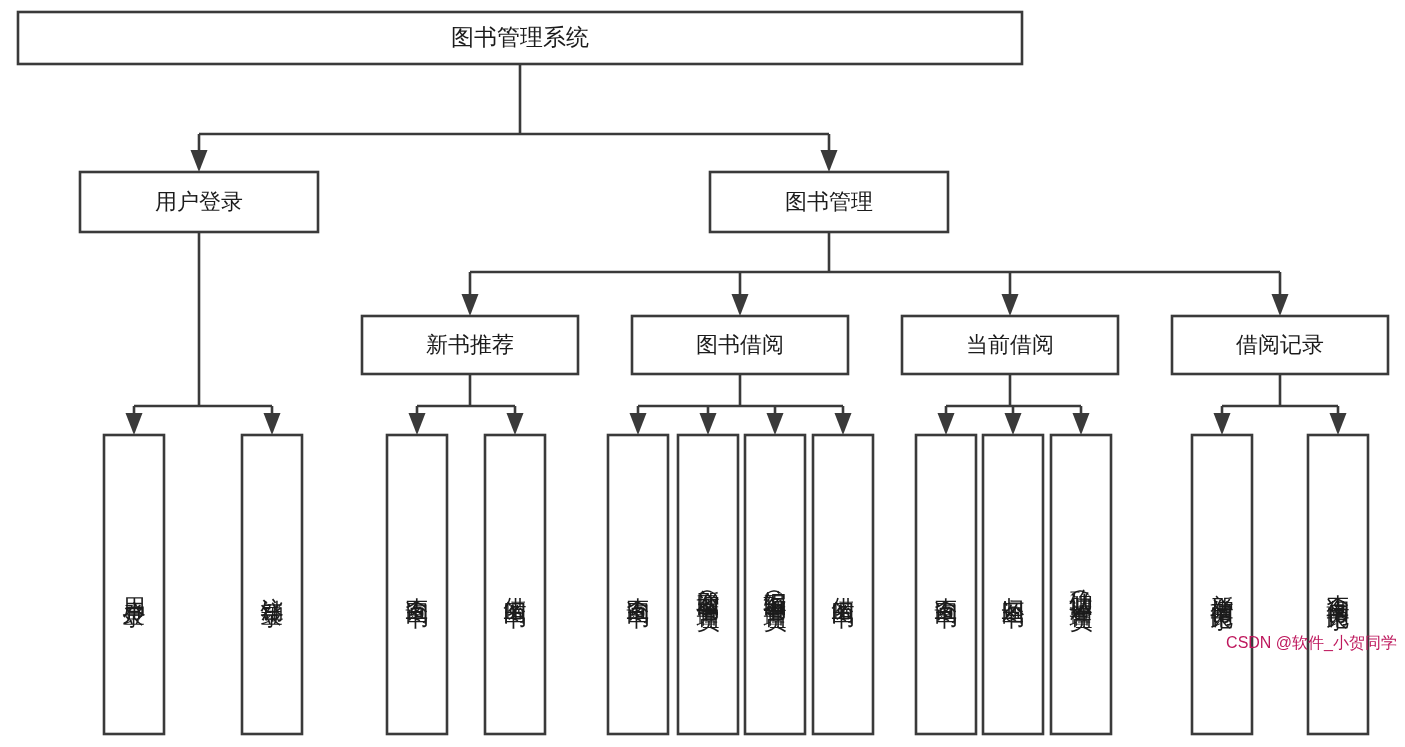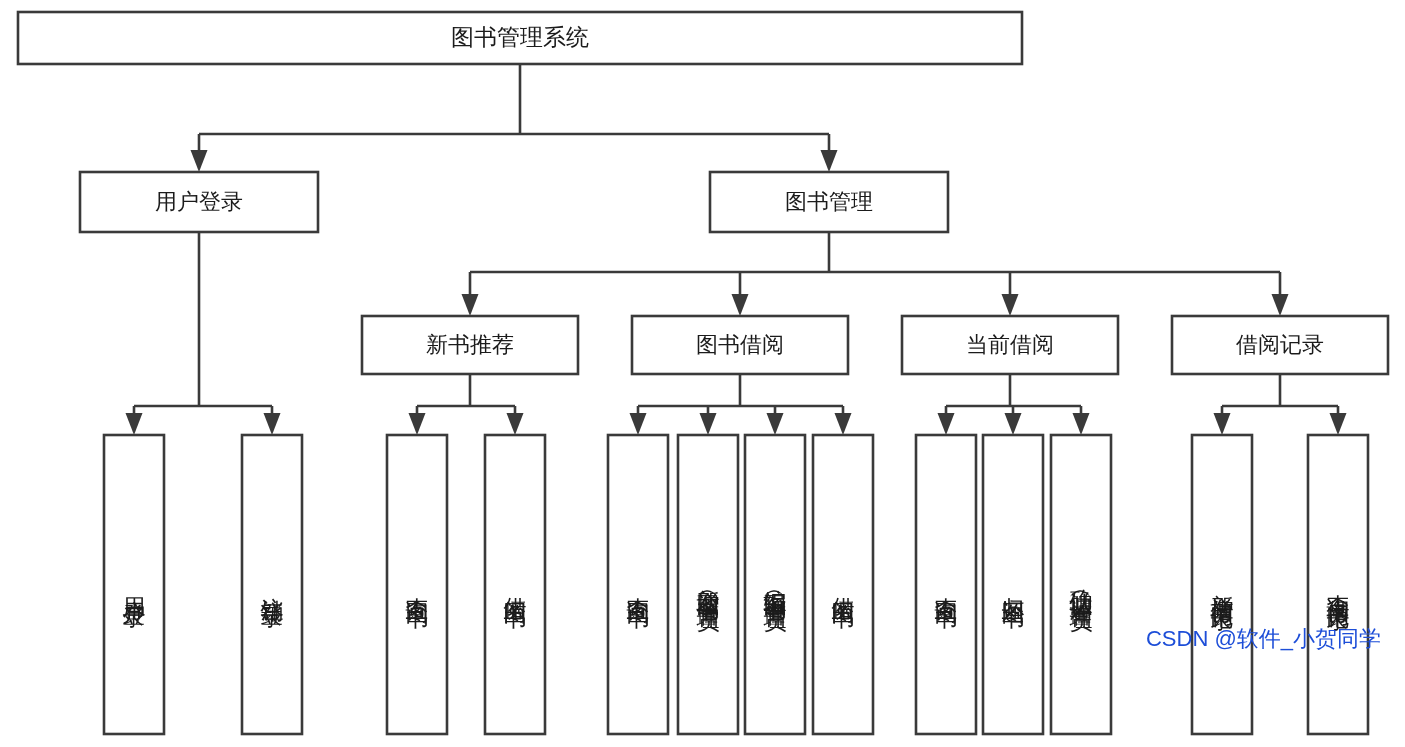--- a/index.html
+++ b/index.html
@@ -68,25 +68,25 @@
     text-orientation: upright;
     font-family: "Liberation Sans", "DejaVu Sans", sans-serif;
     font-size: 23px;
     line-height: 1.0;
     color: #1b1b1b;
     letter-spacing: 3px;
     white-space: nowrap;
   }
   #watermark {
     position: absolute;
-    right: 24px;
+    right: 8px;
     bottom: 4px;
     font-family: "Liberation Sans", "DejaVu Sans", sans-serif;
-    font-size: 22px;
-    color: #1d4ed8;
+    font-size: 16px;
+    color: #be185d;
     white-space: nowrap;
     pointer-events: none;
   }
 </style>
 </head>
 <body>
 
 <div id="diagram-root">
 
   <svg id="tree-svg" viewBox="0 0 1405 747">

